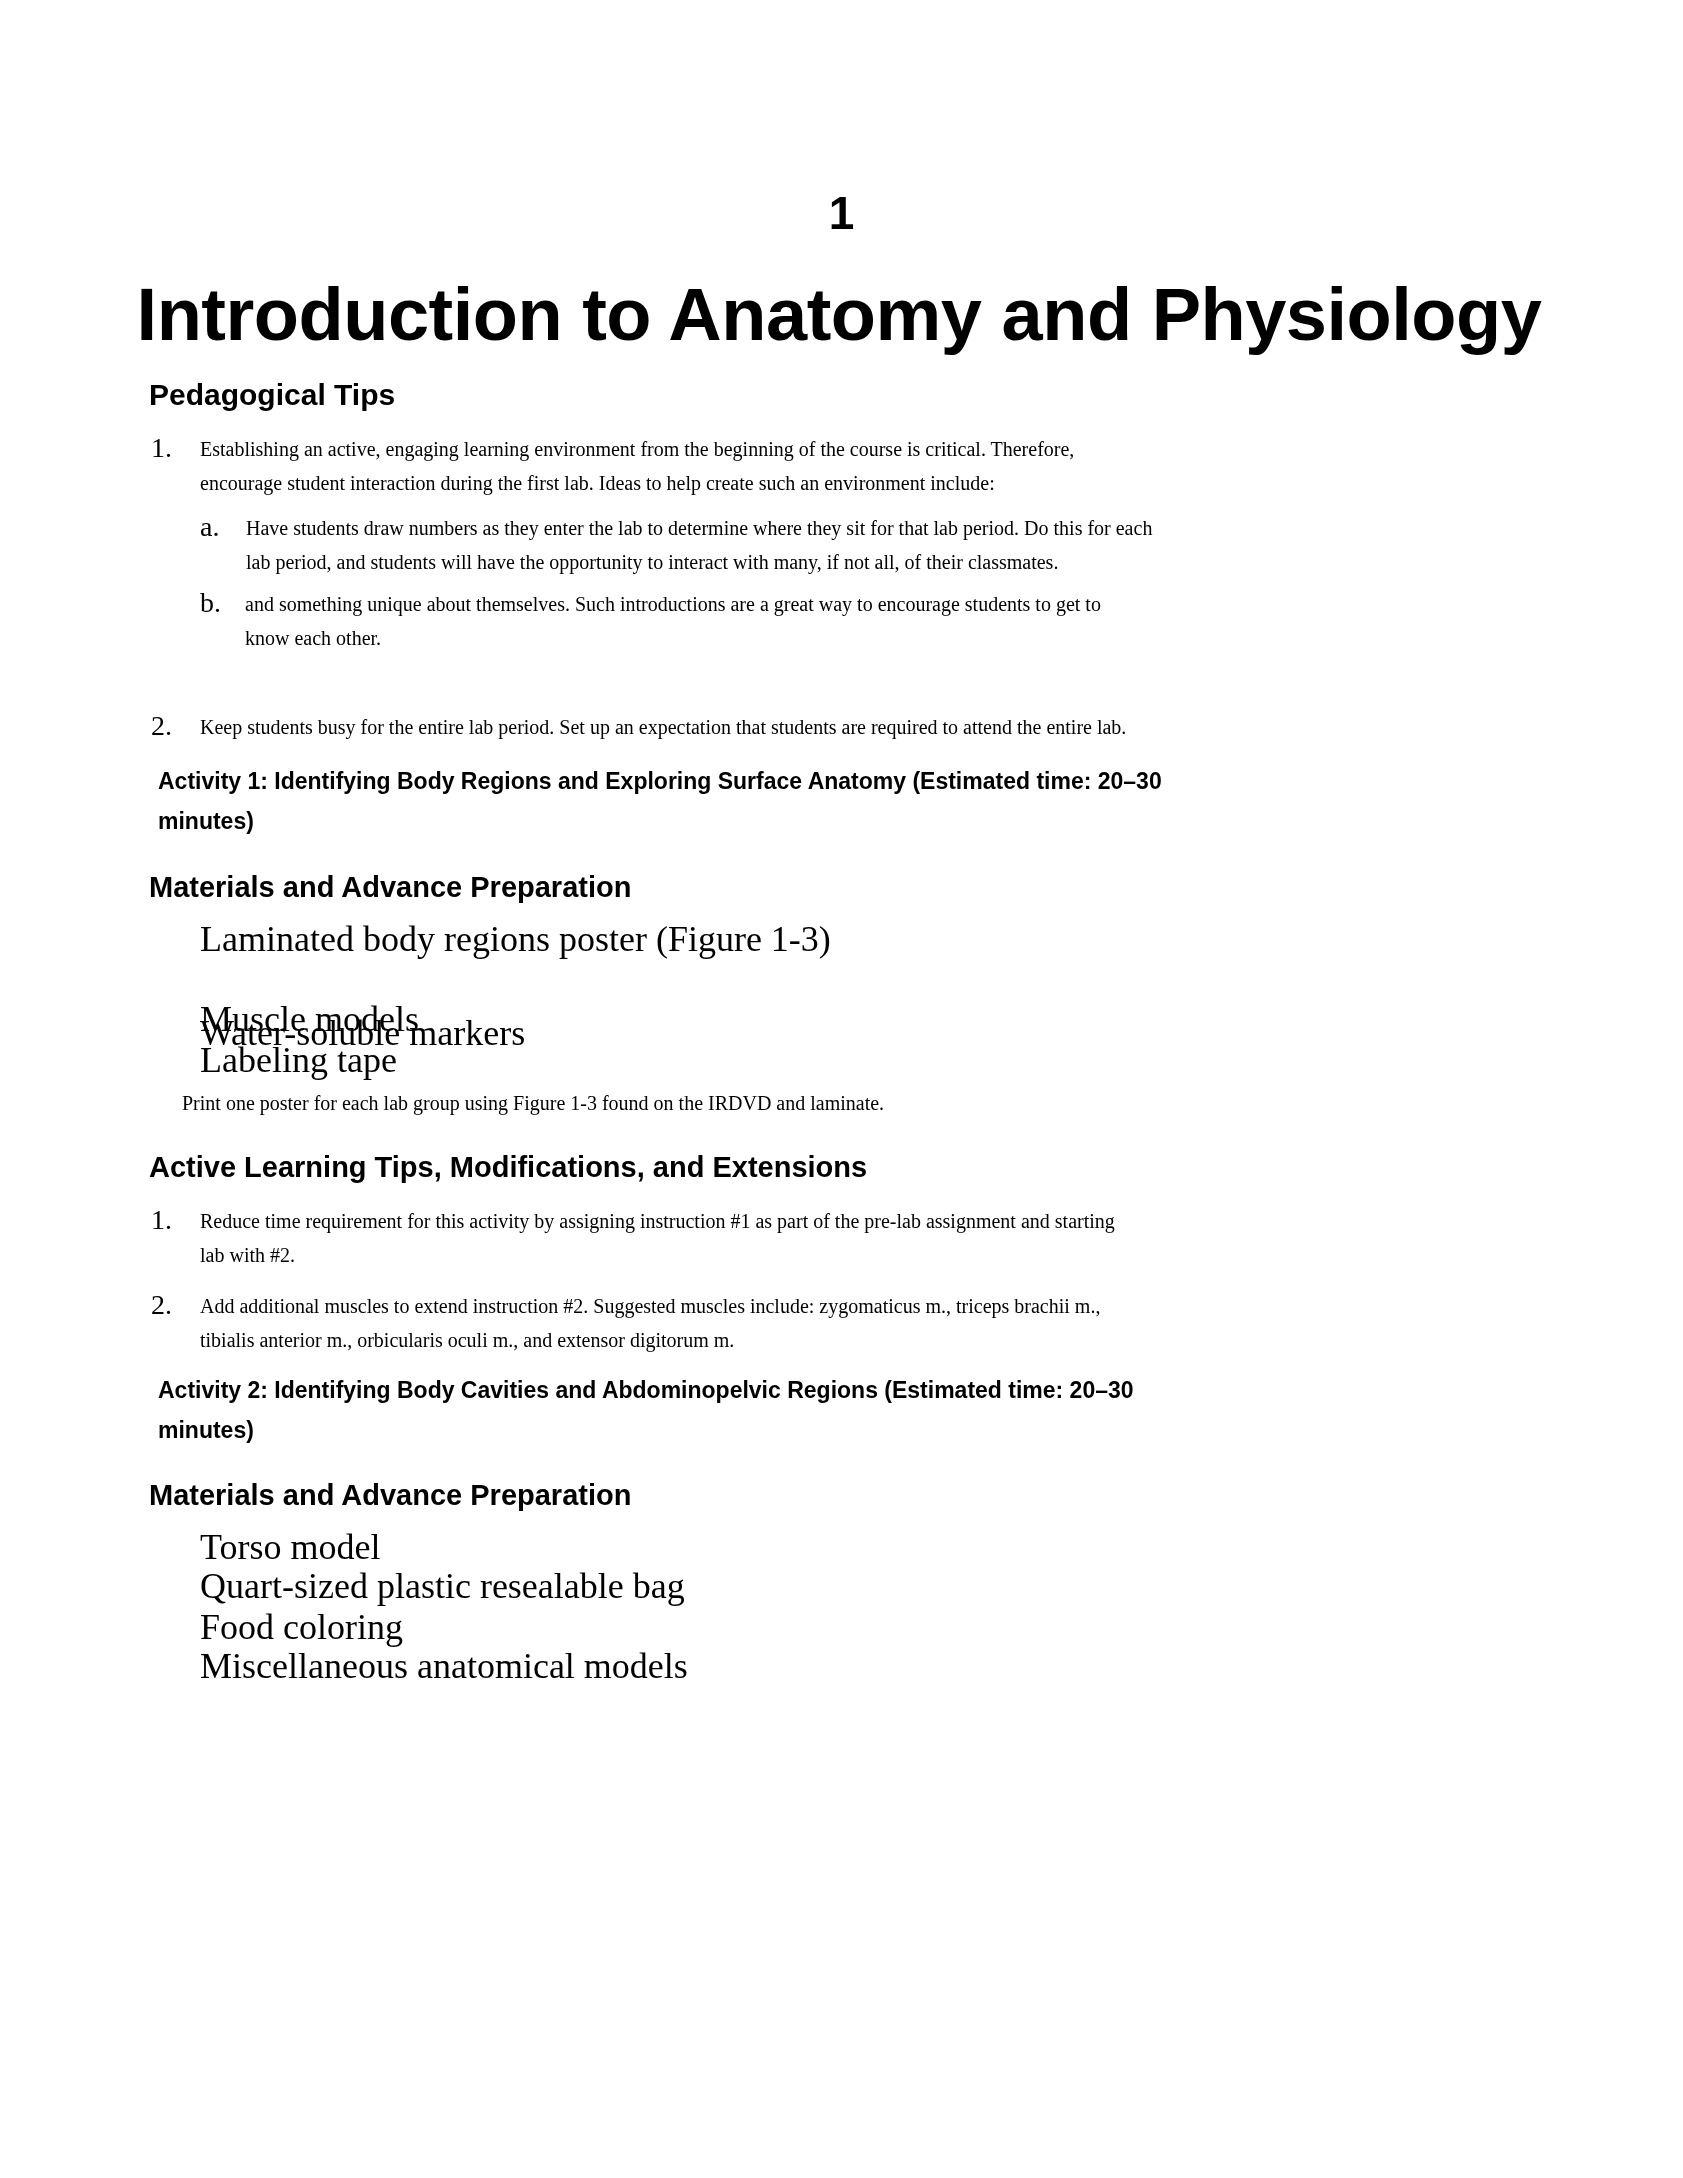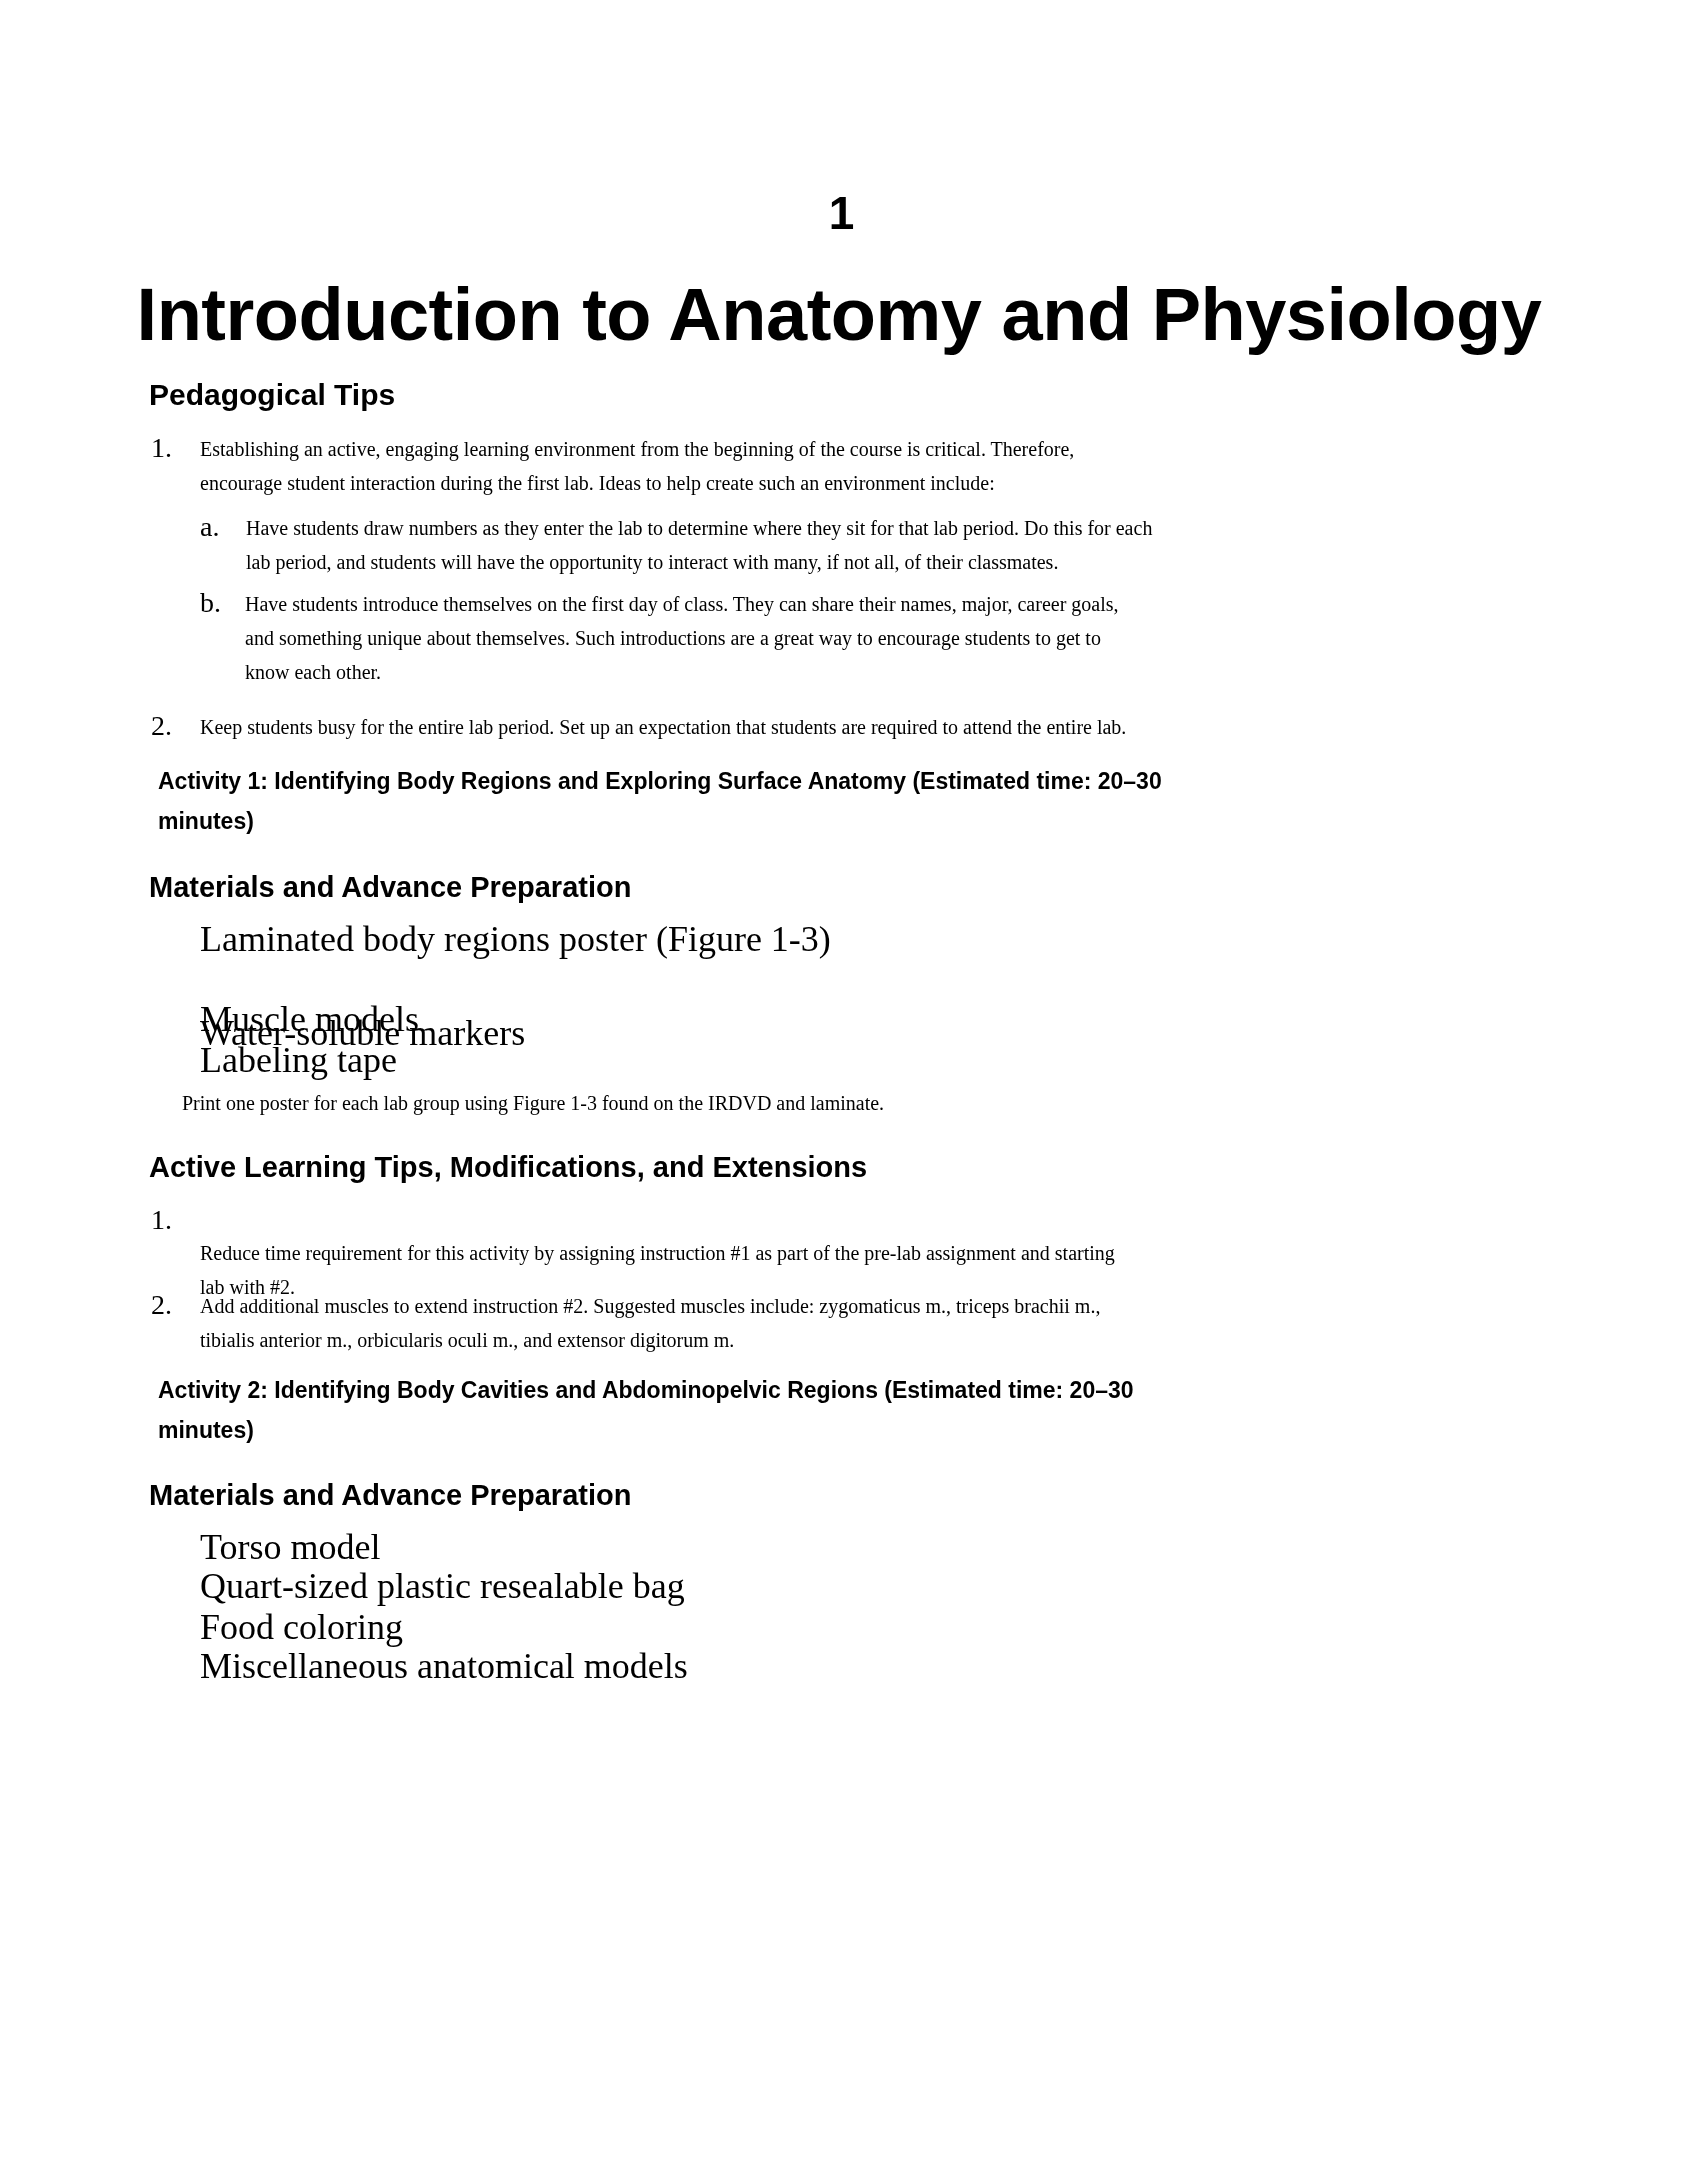--- a/index.html
+++ b/index.html
@@ -33,21 +33,20 @@
   </div>
 
   <div class="num serif" style="left:200px; top:511px;">a.</div>
   <div class="para serif" style="left:246px; top:511px;">
     <div>Have students draw numbers as they enter the lab to determine where they sit for that lab period. Do this for each</div>
     <div>lab period, and students will have the opportunity to interact with many, if not all, of their classmates.</div>
   </div>
 
   <div class="num serif" style="left:200px; top:587px;">b.</div>
   <div class="para serif" style="left:245px; top:587px;">
-    <div>Have students introduce themselves on the first day of class. They can share their names, major, career goals,</div>
     <div>and something unique about themselves. Such introductions are a great way to encourage students to get to</div>
     <div>know each other.</div>
   </div>
 
   <div class="num serif" style="left:151px; top:710px;">2.</div>
   <div class="para serif" style="left:200px; top:710px;">
     <div>Keep students busy for the entire lab period. Set up an expectation that students are required to attend the entire lab.</div>
   </div>
 
   <div class="h1 sans" style="top:761px;">
@@ -60,21 +59,21 @@
   <div class="mat serif" style="top:918px;">Laminated body regions poster (Figure 1-3)</div>
   <div class="mat serif" style="top:1012px;">Water-soluble markers</div>
   <div class="mat serif" style="top:998px;">Muscle models</div>
   <div class="mat serif" style="top:1039px;">Labeling tape</div>
 
   <div class="para serif" style="left:182px; top:1086px;">Print one poster for each lab group using Figure 1-3 found on the IRDVD and laminate.</div>
 
   <div class="h3 sans" style="top:1151px;">Active Learning Tips, Modifications, and Extensions</div>
 
   <div class="num serif" style="left:151px; top:1204px;">1.</div>
-  <div class="para serif" style="left:200px; top:1204px;margin-top:32px;">
+  <div class="para serif" style="left:200px; top:1204px;">
     <div>Reduce time requirement for this activity by assigning instruction #1 as part of the pre-lab assignment and starting</div>
     <div>lab with #2.</div>
   </div>
 
   <div class="num serif" style="left:151px; top:1289px;">2.</div>
   <div class="para serif" style="left:200px; top:1289px;">
     <div>Add additional muscles to extend instruction #2. Suggested muscles include: zygomaticus m., triceps brachii m.,</div>
     <div>tibialis anterior m., orbicularis oculi m., and extensor digitorum m.</div>
   </div>
 

